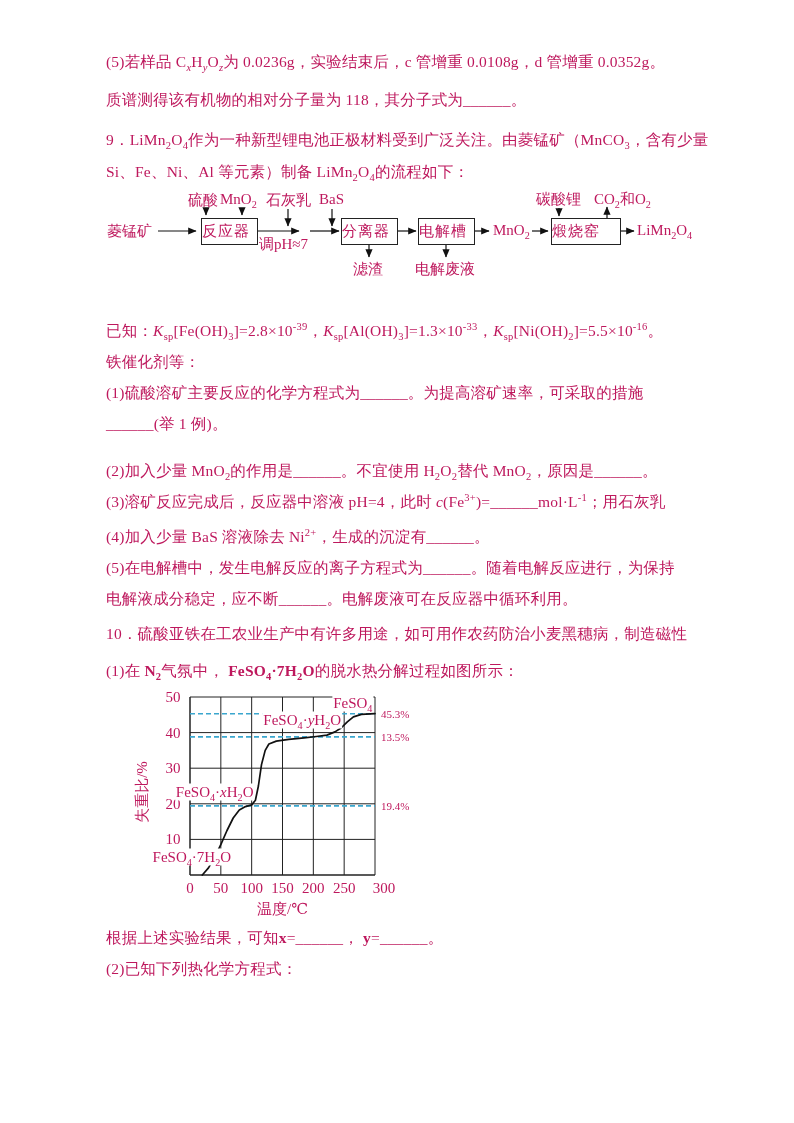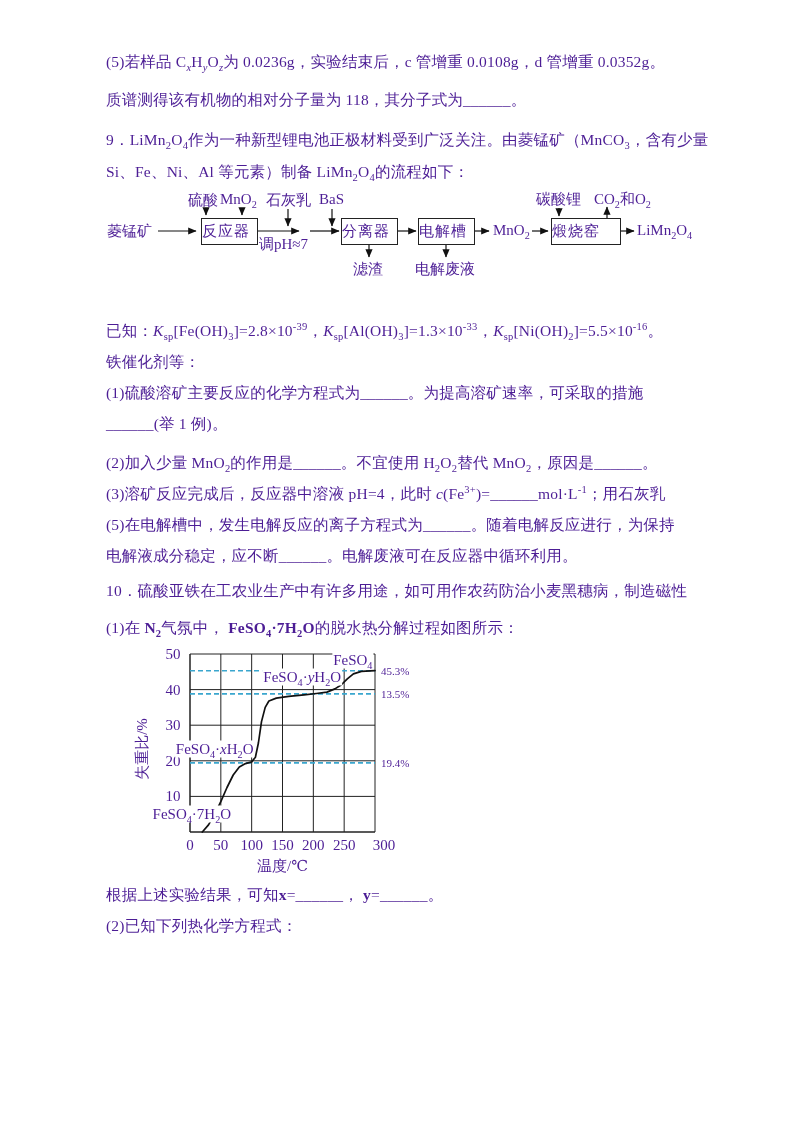--- a/index.html
+++ b/index.html
@@ -2,21 +2,21 @@
 <html><head>
 <meta charset="utf-8">
 <style>
   html,body{margin:0;padding:0;background:#e8e8e8;}
   .page{
     position:relative;
     width:794px;height:1123px;
     margin:0 auto;
     background:#ffffff;
     font-family:"Liberation Serif","DejaVu Serif",serif;
-    color:#4c1d95;
+    color:#be185d;
     overflow:hidden;
   }
   .content{padding:46px 60px 0 106px;}
   p.l{margin:0;line-height:31px;font-size:15.5px;letter-spacing:0.2px;}
   sub,sup{line-height:0;font-size:0.68em;}
   i{font-style:italic;}
   .mathbold{font-weight:bold;font-family:"Liberation Serif","DejaVu Serif",serif;text-align:center;}
 
   
   .flow{position:relative;width:640px;height:98px;margin:0;font-size:15px;}
@@ -93,22 +93,23 @@
       <div class="flabel" style="left:430px;top:3px">碳酸锂</div>
       <div class="flabel" style="left:488px;top:3px">CO<sub>2</sub>和O<sub>2</sub></div>
       <div class="fbox" style="left:445px;top:31px;width:68px">煅烧窑</div>
       <div class="flabel" style="left:531px;top:35px">LiMn<sub>2</sub>O<sub>4</sub></div>
     </div>
 
     <p class="l" style="margin-top:30px">已知：<i>K</i><sub>sp</sub>[Fe(OH)<sub>3</sub>]=2.8×10<sup>-39</sup>，<i>K</i><sub>sp</sub>[Al(OH)<sub>3</sub>]=1.3×10<sup>-33</sup>，<i>K</i><sub>sp</sub>[Ni(OH)<sub>2</sub>]=5.5×10<sup>-16</sup>。</p>
     <p class="l">铁催化剂等：</p>
     <p class="l">(1)硫酸溶矿主要反应的化学方程式为______。为提高溶矿速率，可采取的措施</p>
     <p class="l">______(举 1 例)。</p>
-    <p class="l" style="margin-top:8px">(2)加入少量 MnO<sub>2</sub>的作用是______。不宜使用 H<sub>2</sub>O<sub>2</sub>替代 MnO<sub>2</sub>，原因是______。</p>
+    <p class="l" style="margin-top:16px">(2)加入少量 MnO<sub>2</sub>的作用是______。不宜使用 H<sub>2</sub>O<sub>2</sub>替代 MnO<sub>2</sub>，原因是______。</p>
     <p class="l">(3)溶矿反应完成后，反应器中溶液 pH=4，此时 <i>c</i>(Fe<sup>3+</sup>)=______mol·L<sup>-1</sup>；用石灰乳</p>
+    <p class="l" style="margin-top:4px">(4)加入少量 BaS 溶液除去 Ni<sup>2+</sup>，生成的沉淀有______。</p>
     <p class="l">(5)在电解槽中，发生电解反应的离子方程式为______。随着电解反应进行，为保持</p>
     <p class="l">电解液成分稳定，应不断______。电解废液可在反应器中循环利用。</p>
     <p class="l" style="margin-top:4px">10．硫酸亚铁在工农业生产中有许多用途，如可用作农药防治小麦黑穗病，制造磁性</p>
 
     <p class="l" style="margin-top:6px">
       <span>(1)在 </span><span class="mathbold">N<sub>2</sub></span><span>气氛中， </span><span class="mathbold">FeSO<sub>4</sub>·7H<sub>2</sub>O</span><span>的脱水热分解过程如图所示：</span>
     </p>
 
     <div class="chart">
         <svg width="330" height="233">

